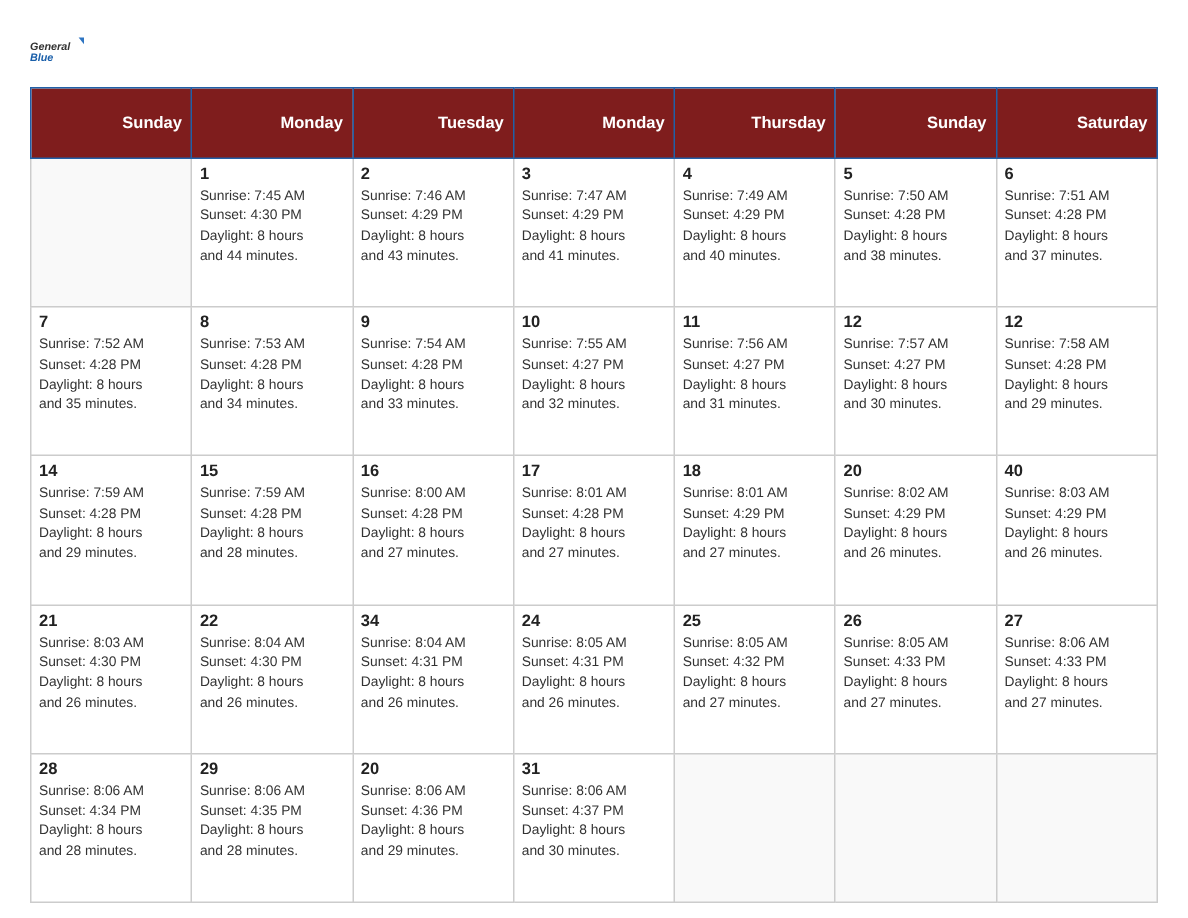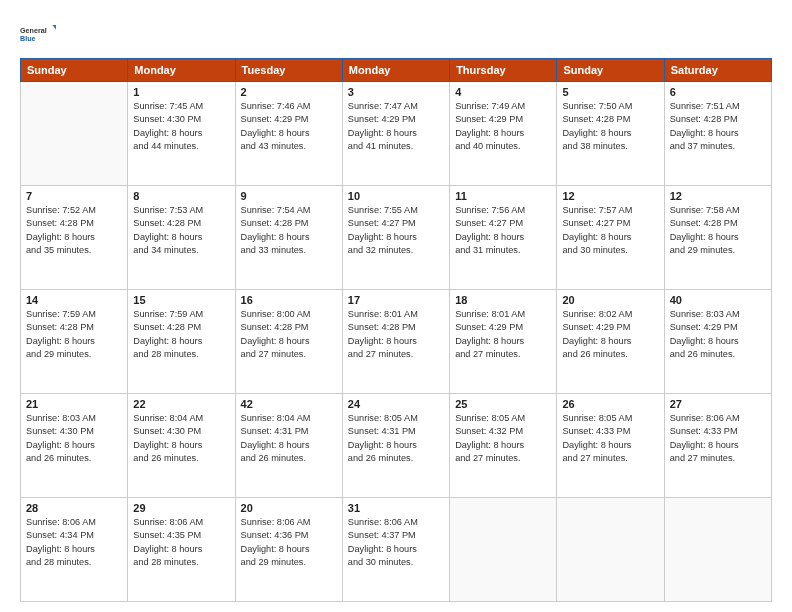--- a/index.html
+++ b/index.html
@@ -20,20 +20,21 @@
     .header {
       display: flex;
       align-items: flex-start;
       justify-content: space-between;
       margin-bottom: 6px;
     }
     .logo {
       display: flex;
       align-items: center;
       gap: 4px;
+      font-style: italic;
     }
     .title-block {
       text-align: right;
     }
     .month-title {
       font-size: 32px;
       font-weight: bold;
       color: #222;
       line-height: 1.1;
     }
@@ -41,24 +42,24 @@
       font-size: 13px;
       color: #444;
     }
     .calendar {
       flex: 1;
       border-collapse: collapse;
       width: 100%;
       font-size: 10px;
     }
     .calendar th {
-      background: #c2410c;
+      background: #7f1d1d;
       color: #fff;
-      text-align: left;
-      padding: 5px 6px;
+      text-align: right;
+      padding: 17px 6px;
       font-size: 11px;
       font-weight: bold;
       border: 1px solid #2060a8;
     }
     .calendar td {
       border: 1px solid #ccc;
       vertical-align: top;
       padding: 4px 5px;
       width: calc(100% / 7);
       height: 88px;
@@ -199,21 +200,21 @@
         <tr>
           <td>
             <div class="day-num">21</div>
             <div class="day-info">Sunrise: 8:03 AM<br>Sunset: 4:30 PM<br>Daylight: 8 hours<br>and 26 minutes.</div>
           </td>
           <td>
             <div class="day-num">22</div>
             <div class="day-info">Sunrise: 8:04 AM<br>Sunset: 4:30 PM<br>Daylight: 8 hours<br>and 26 minutes.</div>
           </td>
           <td>
-            <div class="day-num">42</div>
+            <div class="day-num">34</div>
             <div class="day-info">Sunrise: 8:04 AM<br>Sunset: 4:31 PM<br>Daylight: 8 hours<br>and 26 minutes.</div>
           </td>
           <td>
             <div class="day-num">24</div>
             <div class="day-info">Sunrise: 8:05 AM<br>Sunset: 4:31 PM<br>Daylight: 8 hours<br>and 26 minutes.</div>
           </td>
           <td>
             <div class="day-num">25</div>
             <div class="day-info">Sunrise: 8:05 AM<br>Sunset: 4:32 PM<br>Daylight: 8 hours<br>and 27 minutes.</div>
           </td>

